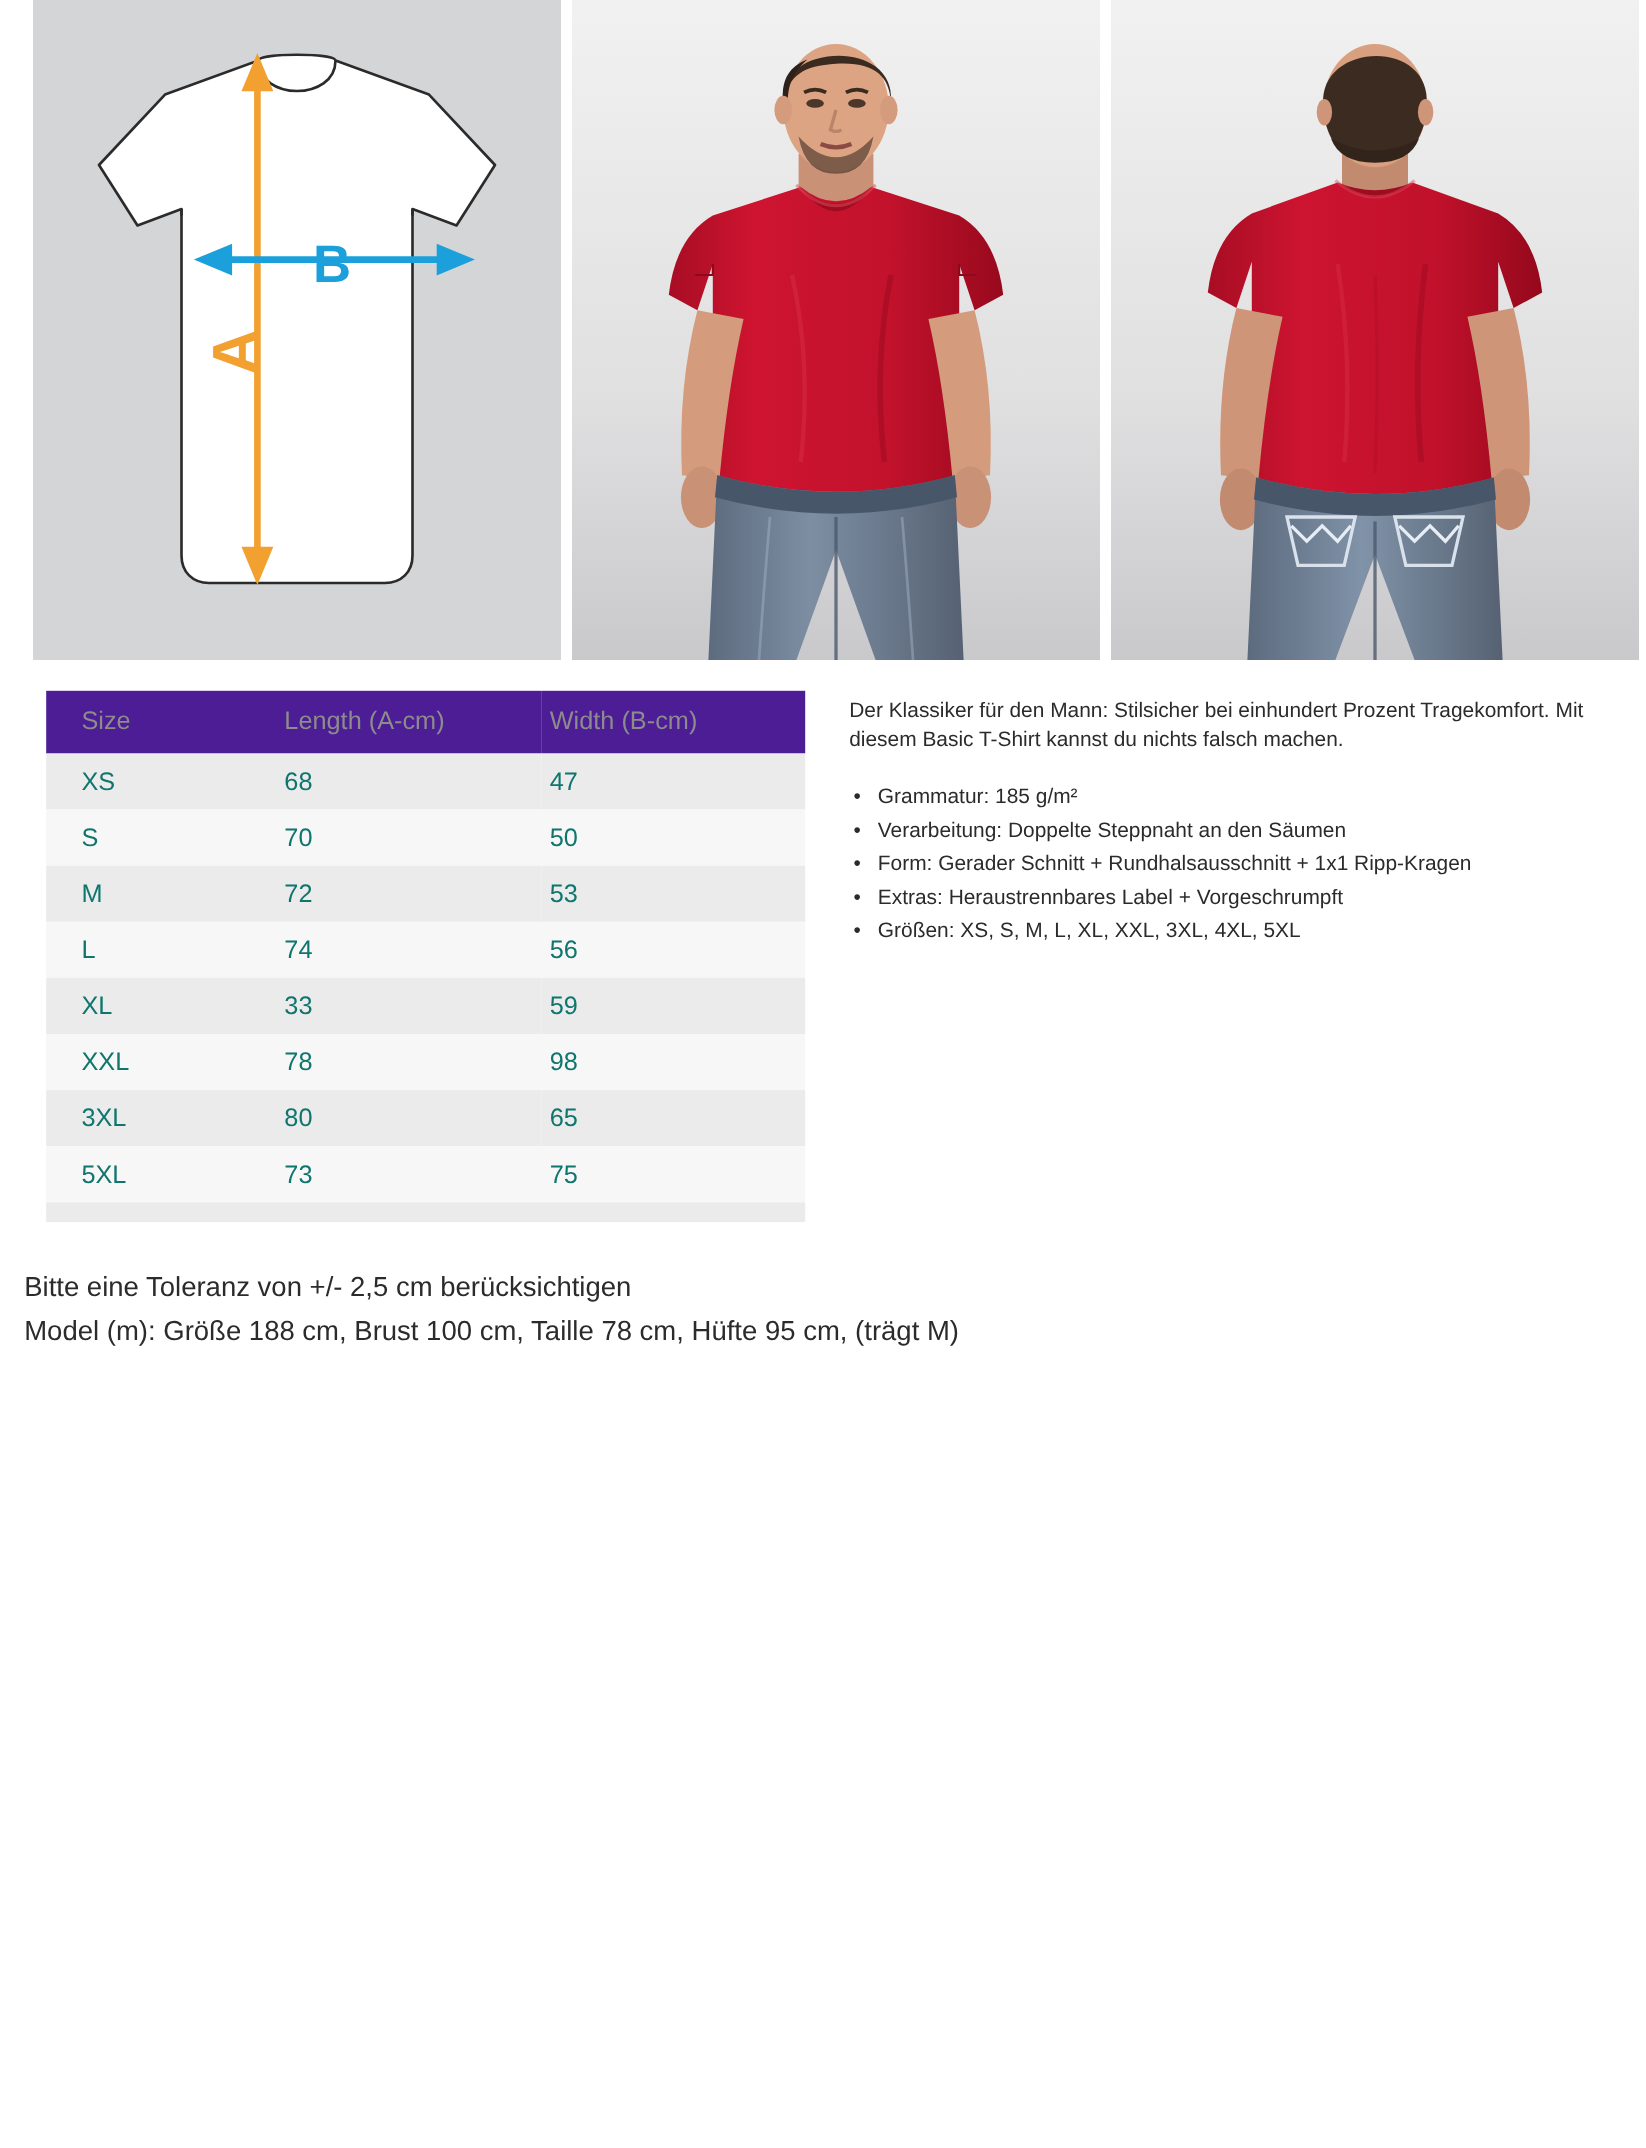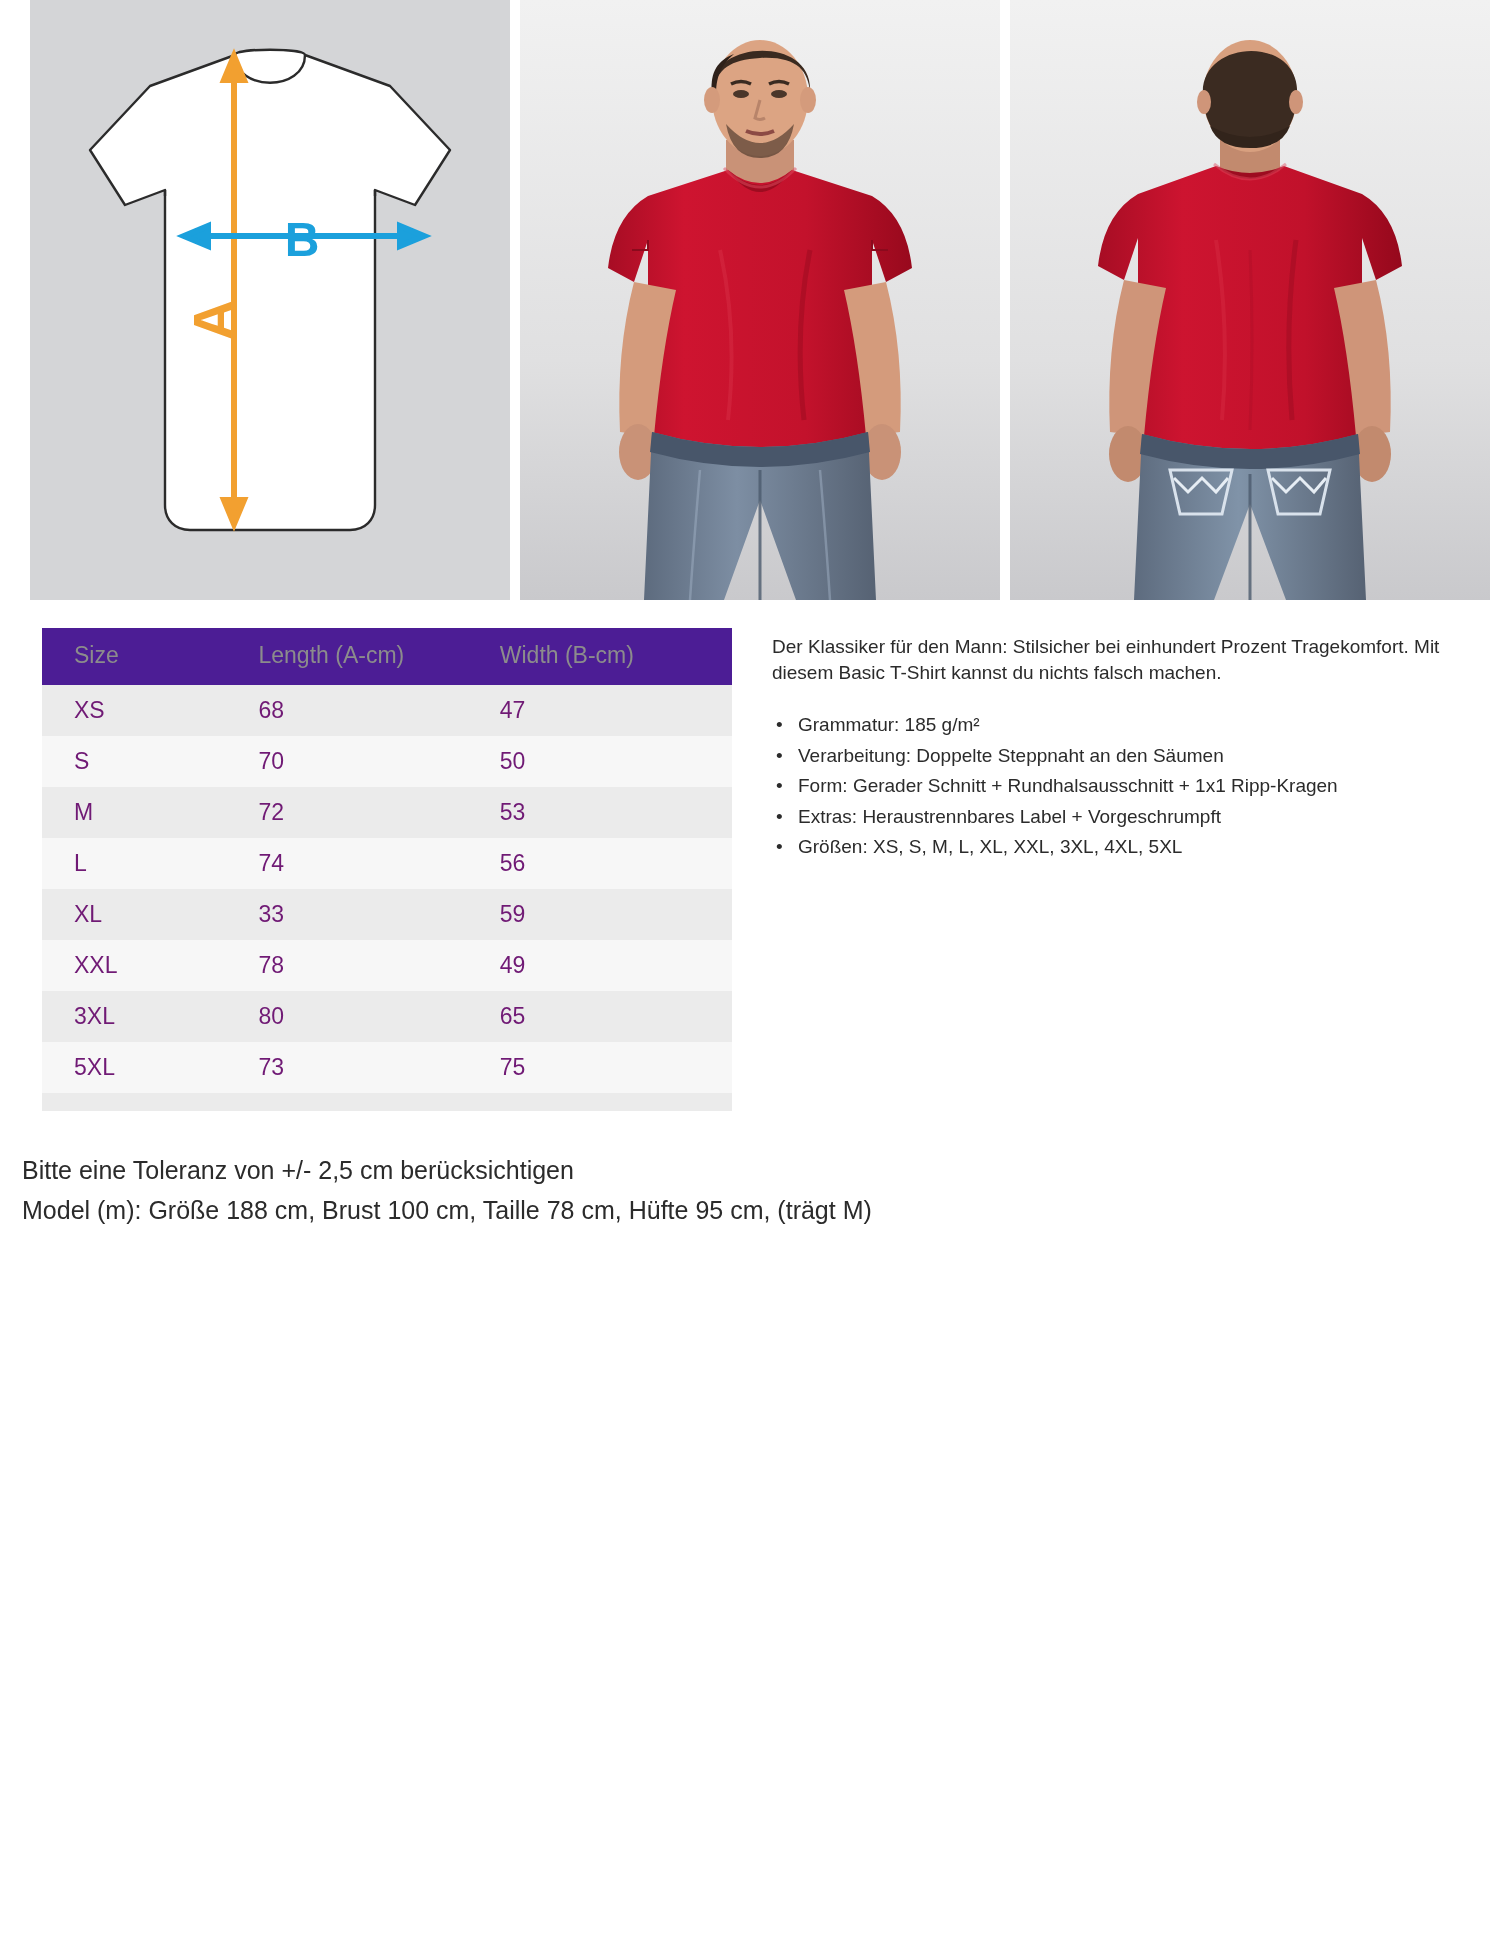--- a/index.html
+++ b/index.html
@@ -75,21 +75,21 @@
   table.size-table th {
     font-weight: normal;
     text-align: left;
     padding: 14px 0 16px 0;
     color: #8c8c8c;
     font-size: 23px;
   }
   table.size-table td {
     padding: 12px 0 12px 0;
     font-size: 23px;
-    color: #701a75;
+    color: #0f766e;
   }
   .col-size   { width: 190px; padding-left: 32px !important; }
   .col-length { width: 250px; text-align: left; padding-left: 8px !important; }
   .col-width  { width: 250px; text-align: left; padding-left: 8px !important; }
   thead tr { background: #4c1d95; }
   tbody tr:nth-child(odd)  { background: #ebebeb; }
   tbody tr:nth-child(even) { background: #f7f7f7; }
   .table-footer-strip {
     height: 18px;
     background: #ebebeb;
@@ -338,21 +338,21 @@
           <td class="col-width">56</td>
         </tr>
         <tr>
           <td class="col-size">XL</td>
           <td class="col-length">33</td>
           <td class="col-width">59</td>
         </tr>
         <tr>
           <td class="col-size">XXL</td>
           <td class="col-length">78</td>
-          <td class="col-width">49</td>
+          <td class="col-width">98</td>
         </tr>
         <tr>
           <td class="col-size">3XL</td>
           <td class="col-length">80</td>
           <td class="col-width">65</td>
         </tr>
         <tr>
           <td class="col-size">5XL</td>
           <td class="col-length">73</td>
           <td class="col-width">75</td>

